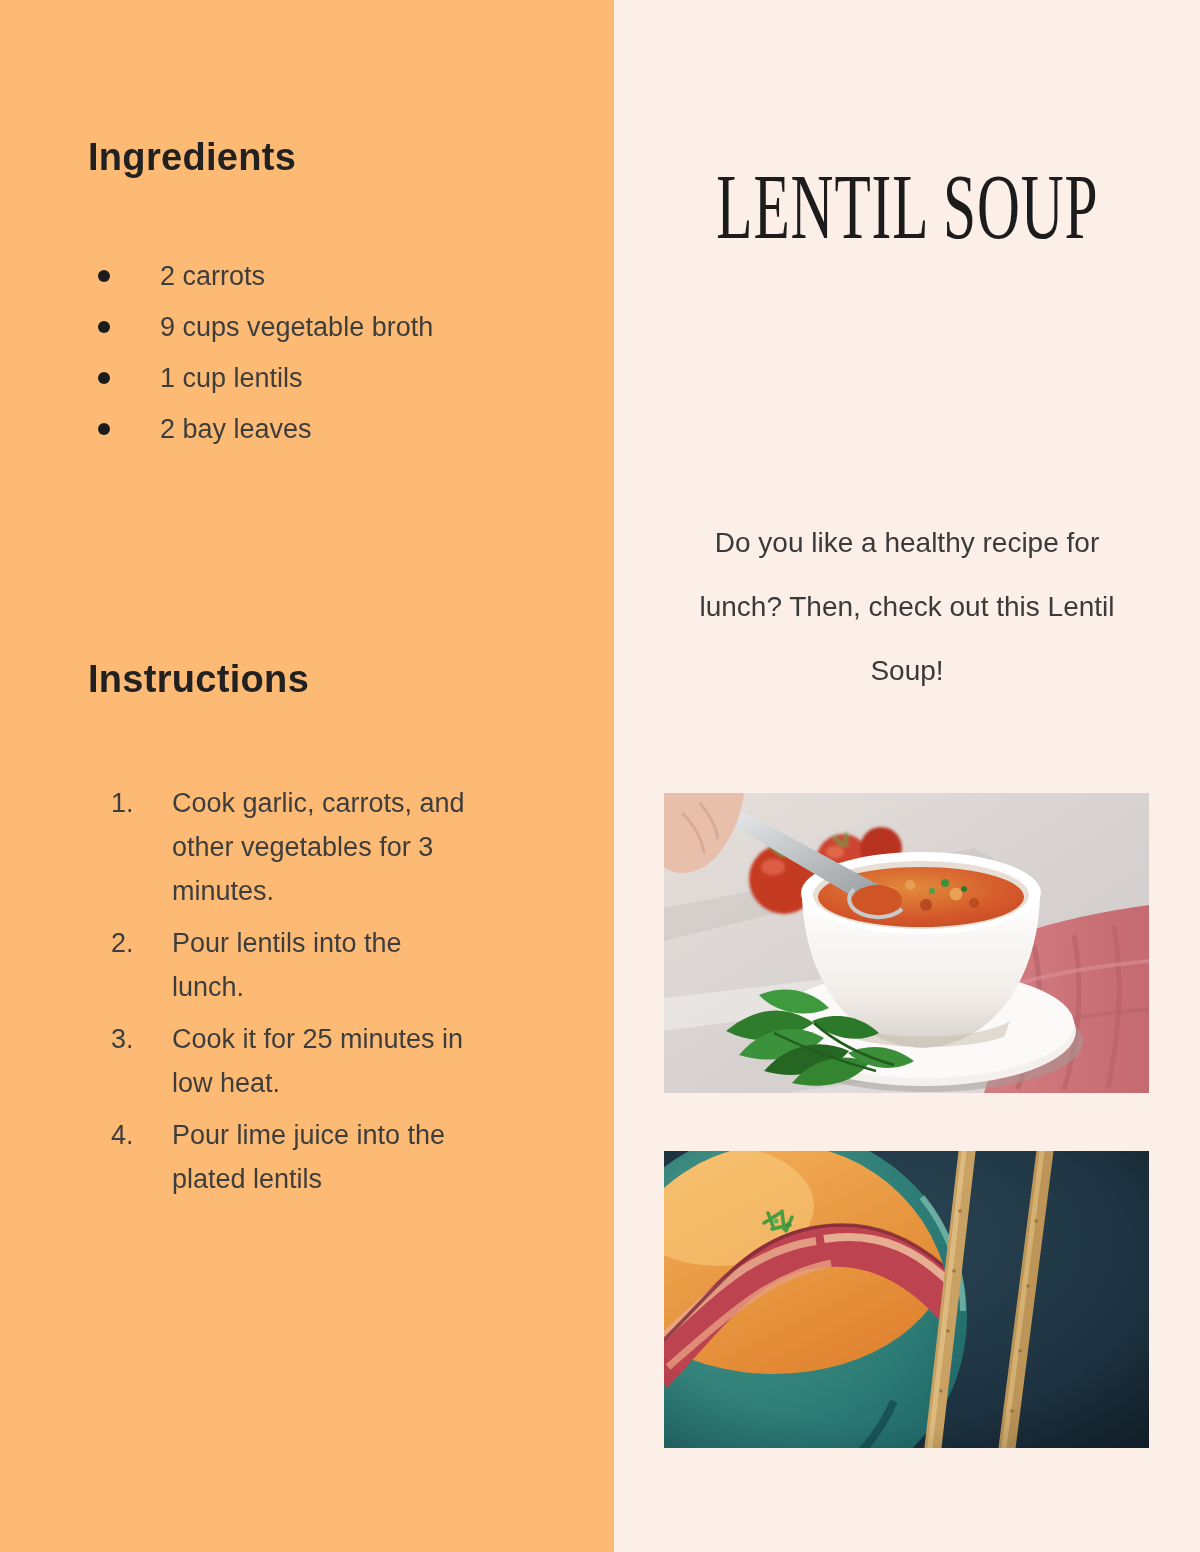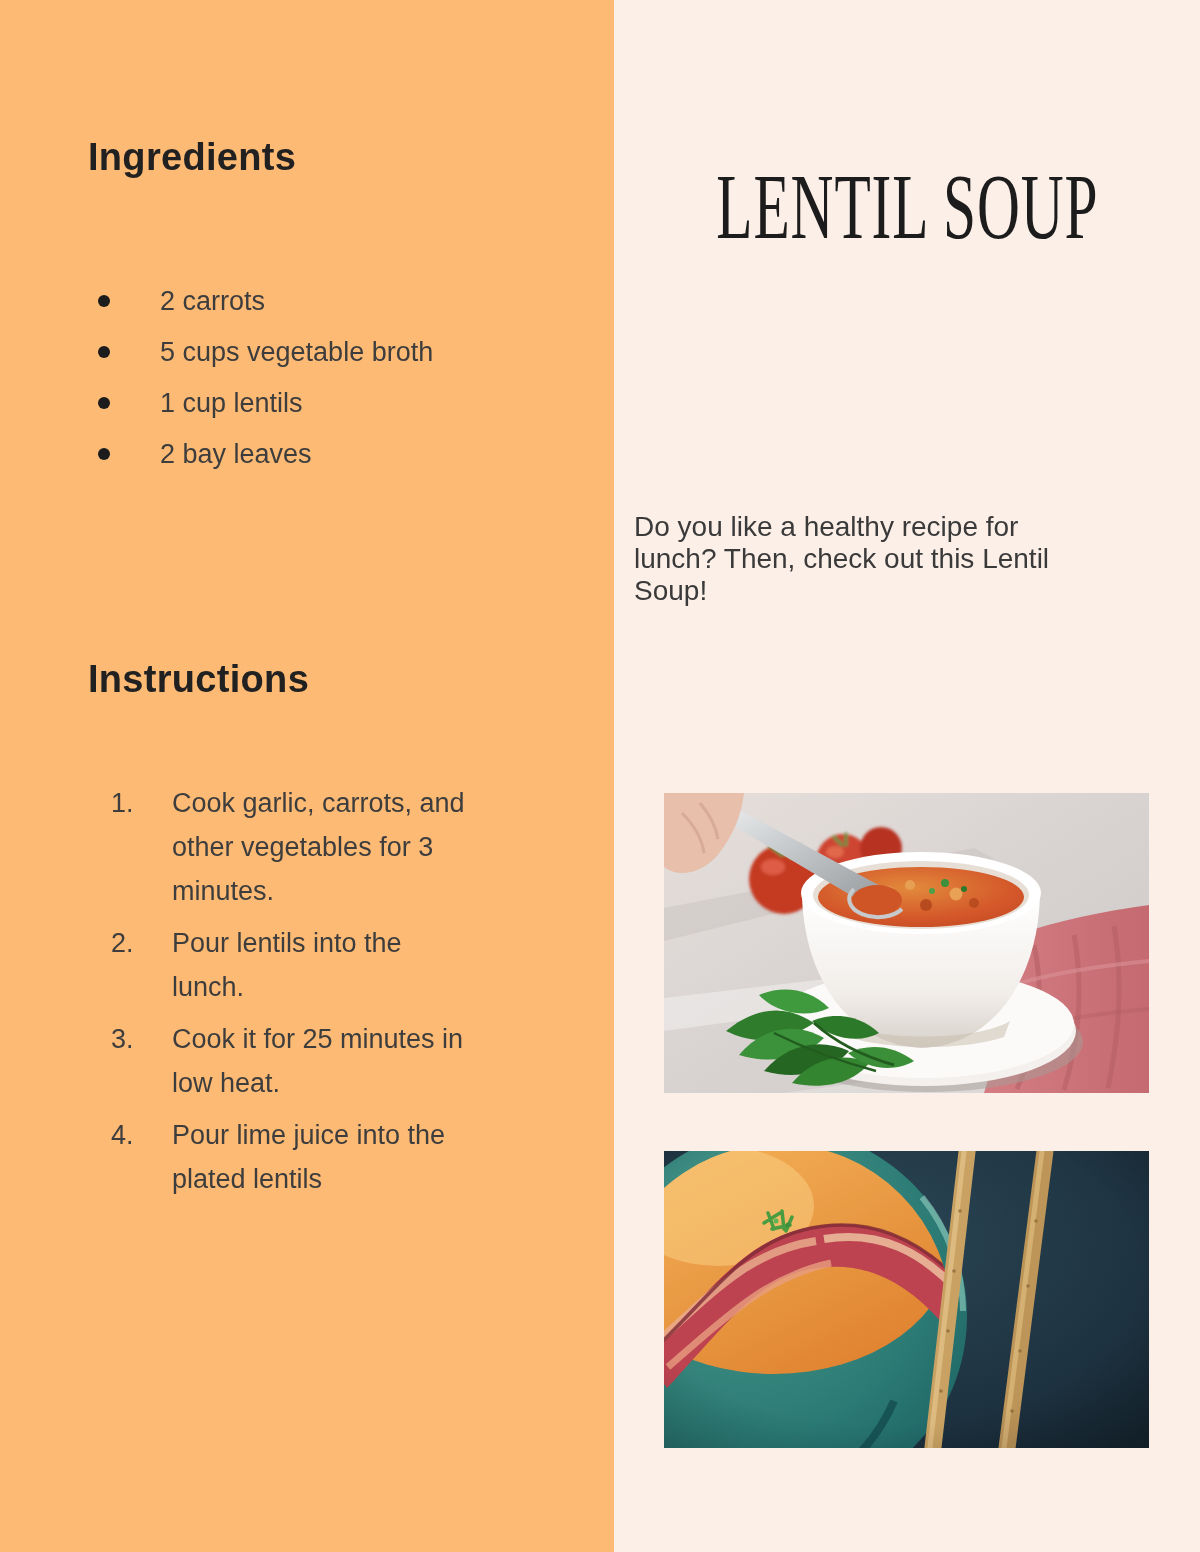--- a/index.html
+++ b/index.html
@@ -34,43 +34,43 @@
     color: #1c1c1c;
     letter-spacing: 1px;
     transform: scale(0.9, 1.42);
     transform-origin: 50% 50%;
     white-space: nowrap;
   }
   .intro {
     position: absolute;
     left: 634px; top: 511px;
     width: 546px;
+    text-align: center;
     font-size: 28px;
-    line-height: 32px;
+    line-height: 64px;
     color: #3a3a3a;
     white-space: pre-line;
   }
   
   .heading {
     position: absolute;
     left: 88px;
     font-size: 38px;
     font-weight: 700;
     color: #212121;
     letter-spacing: 0.3px;
   }
   .heading.ingredients { top: 136px; }
   .heading.instructions { top: 658px; }
 
   .bullet-list {
     position: absolute;
     left: 88px; top: 254px;
     width: 480px;
     list-style: none;
-    margin-top: 25px;
   }
   .bullet-list li {
     display: flex;
     align-items: flex-start;
     line-height: 44px;
     margin-bottom: 7px;
     font-size: 27px;
     color: #3d3d3d;
   }
   .bullet-dot {
@@ -130,21 +130,21 @@
 
   <h2 class="heading ingredients">Ingredients</h2>
 
   <ul class="bullet-list">
     <li>
       <span class="bullet-dot"></span>
       <span>2 carrots</span>
     </li>
     <li>
       <span class="bullet-dot"></span>
-      <span>5 cups vegetable broth</span>
+      <span>9 cups vegetable broth</span>
     </li>
     <li>
       <span class="bullet-dot"></span>
       <span>1 cup lentils</span>
     </li>
     <li>
       <span class="bullet-dot"></span>
       <span>2 bay leaves</span>
     </li>
   </ul>

